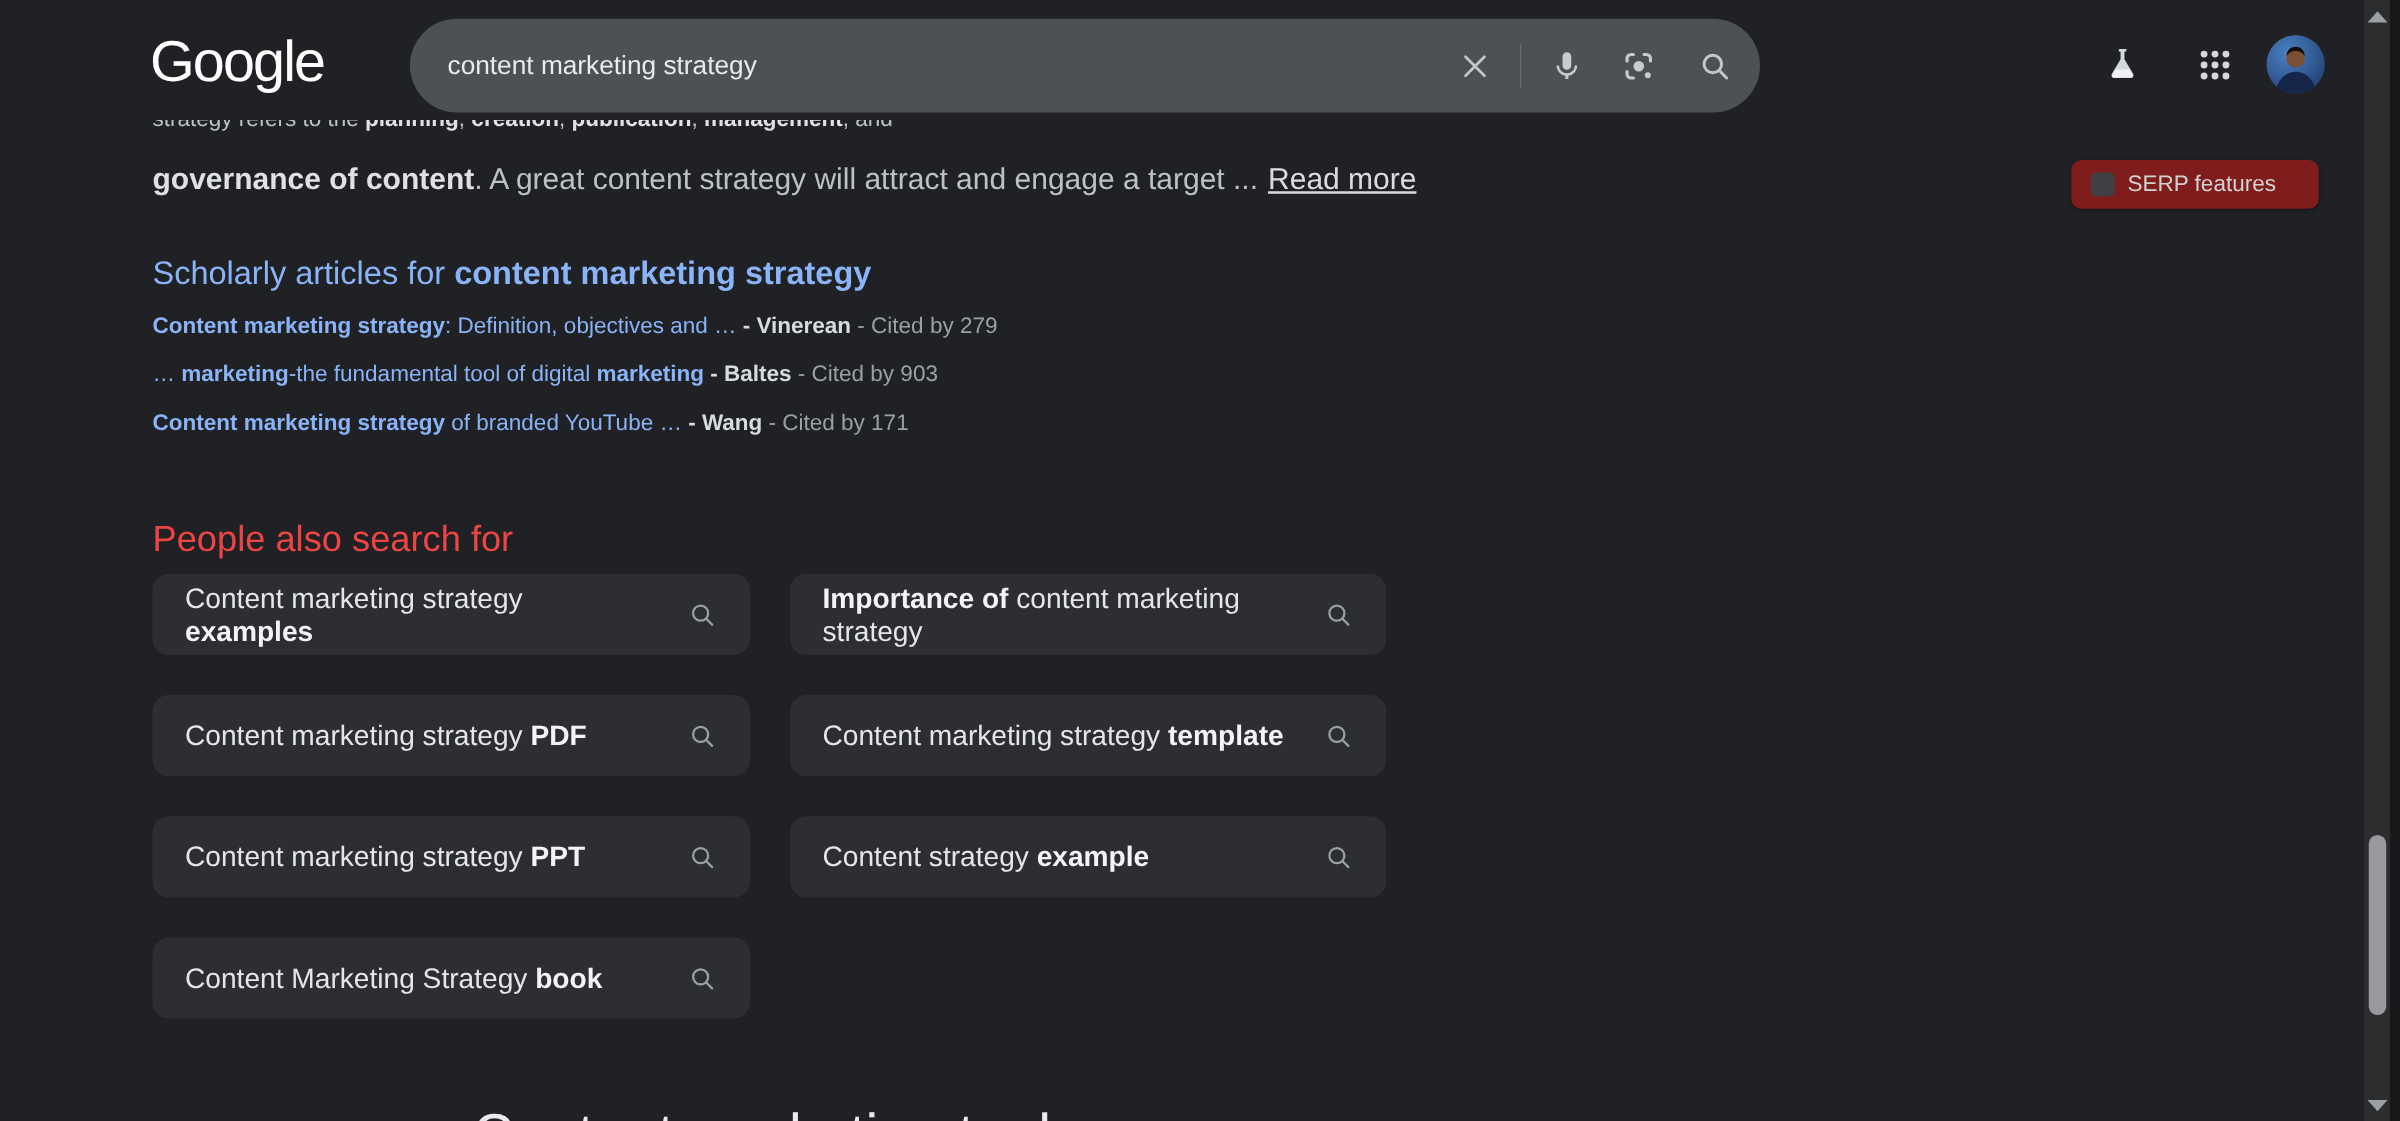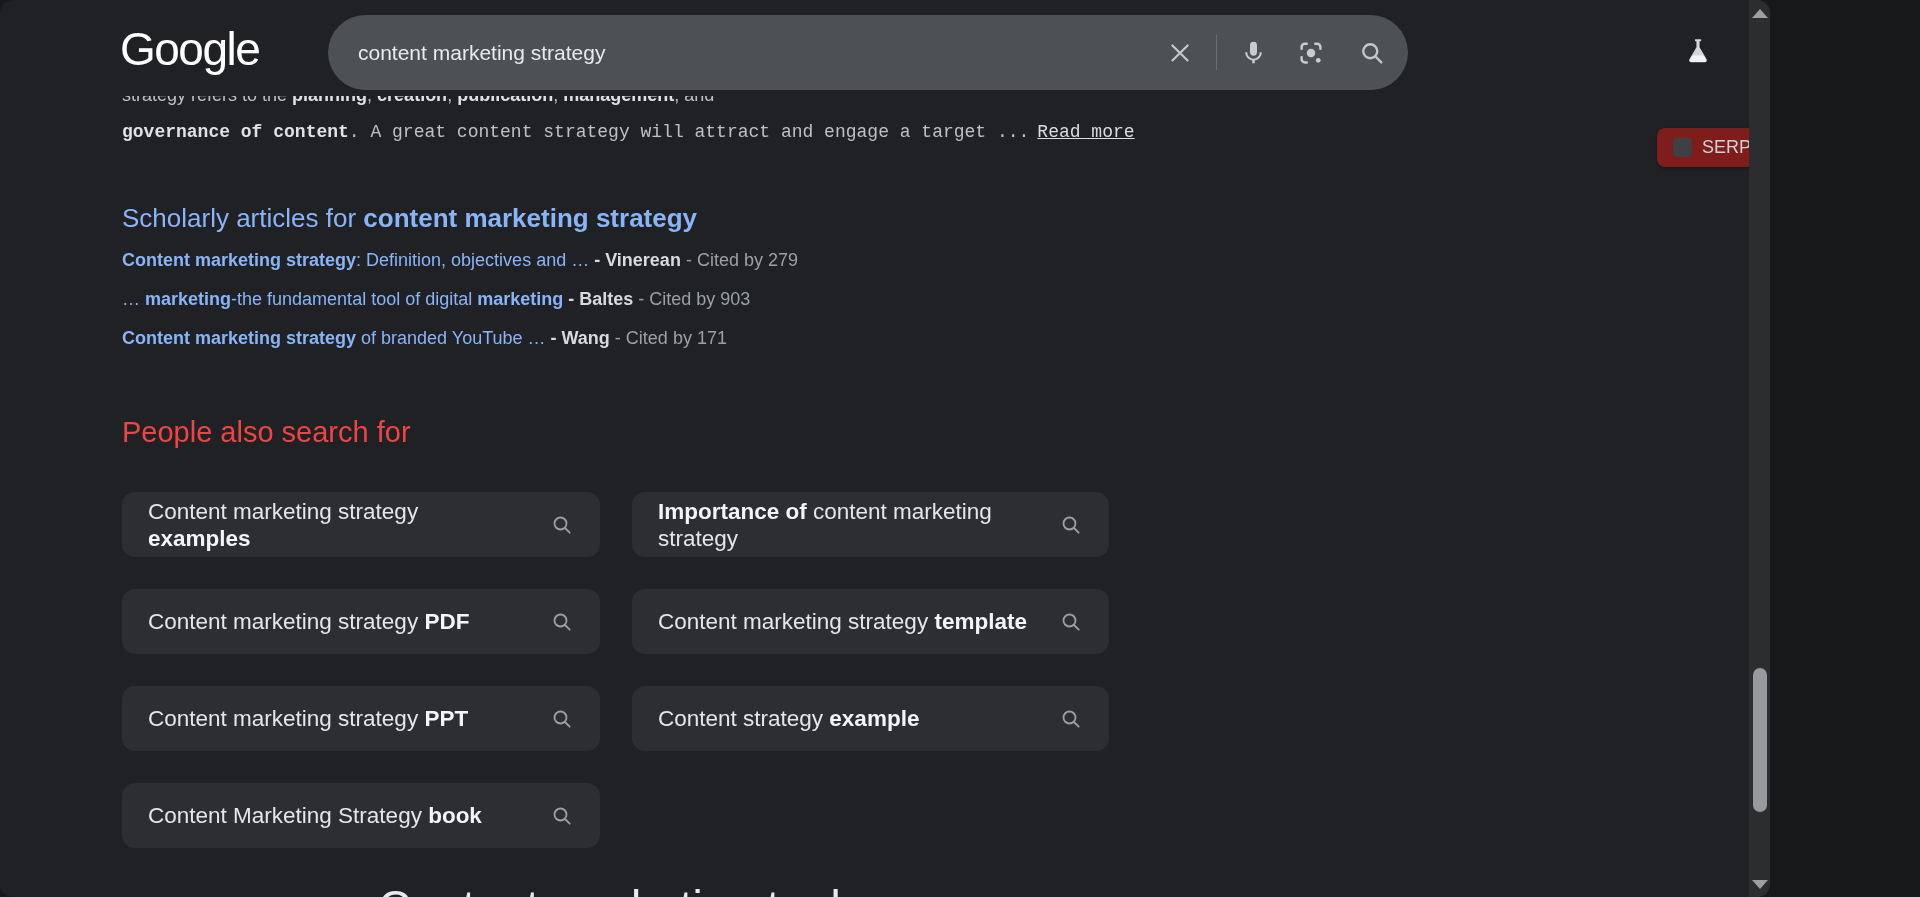--- a/index.html
+++ b/index.html
@@ -1,21 +1,20 @@
 <!DOCTYPE html>
 <html><head>
 <meta charset="utf-8">
 <style>
   html,body{margin:0;padding:0;background:#17181a;}
   #screen{
-    position:relative;width:1770px;height:897px;overflow:hidden;
+    position:relative;width:1912px;height:897px;overflow:hidden;
     background:#202124;
     font-family:"Liberation Sans","DejaVu Sans",sans-serif;
     color:#bdc1c6;
-    border-radius:13px;
   }
   
   .logo{
     position:absolute;left:120px;top:22px;font-size:46px;font-weight:500;
     color:#ffffff;letter-spacing:-1.5px;cursor:pointer;
   }
   .search-pill{
     position:absolute;left:328px;top:15px;width:1080px;height:75px;
     background:#4d5156;border-radius:38px;
   }
@@ -43,40 +42,40 @@
   }
   .serp-label{margin-left:10px;font-size:18px;color:#d2d2d2;white-space:nowrap;}
   
   .clip-line{
     position:absolute;left:122px;top:96px;width:920px;height:12px;overflow:hidden;
   }
   .clip-line .inner{
     display:block;transform:translateY(-12px);font-size:18px;line-height:22px;color:#bdc1c6;white-space:nowrap;
   }
   .snippet-line{
-    position:absolute;left:122px;top:120px;width:980px;font-size:18px;line-height:24px;color:#bdc1c6;white-space:nowrap;font-family:Liberation Mono, monospace;
+    position:absolute;left:122px;top:132px;width:980px;font-size:24px;line-height:24px;color:#bdc1c6;white-space:nowrap;
   }
   .read-more{color:#dadce0;text-decoration:underline;cursor:pointer;margin-left:8px;}
   .seg-b{font-weight:700;color:#dfe1e5;}
   
   .sch-heading{
     position:absolute;left:122px;top:202px;font-size:26px;line-height:32px;cursor:pointer;white-space:nowrap;
   }
   .sch-list{position:absolute;left:122px;top:241px;font-size:18px;line-height:38.8px;}
   .sch-row{white-space:nowrap;cursor:pointer;}
   .seg-lr{color:#8ab4f8;}
   .seg-lb{color:#8ab4f8;font-weight:700;}
   .seg-au{color:#d7dade;font-weight:bold;}
   .seg-ct{color:#9aa0a6;}
   
   .pasf-heading{
     position:absolute;left:122px;top:416px;font-size:29px;font-weight:400;color:#ef4444;
   }
   .chip-grid{
-    position:absolute;left:122px;top:492px;width:980px;
+    position:absolute;left:122px;top:459px;width:980px;
     display:grid;grid-template-columns:478px 477px;column-gap:25px;row-gap:25px;gap:32px;
   }
   .chip{
     position:relative;height:65px;background:#2c2e31;border-radius:13px;
     display:flex;align-items:center;cursor:pointer;
     padding:0 80px 0 26px;box-sizing:border-box;
   }
   .chip-text{font-size:22.5px;line-height:27px;}
   .seg-cr{color:#e4e6e9;}
   .seg-cb{color:#f3f4f6;font-weight:700;}

